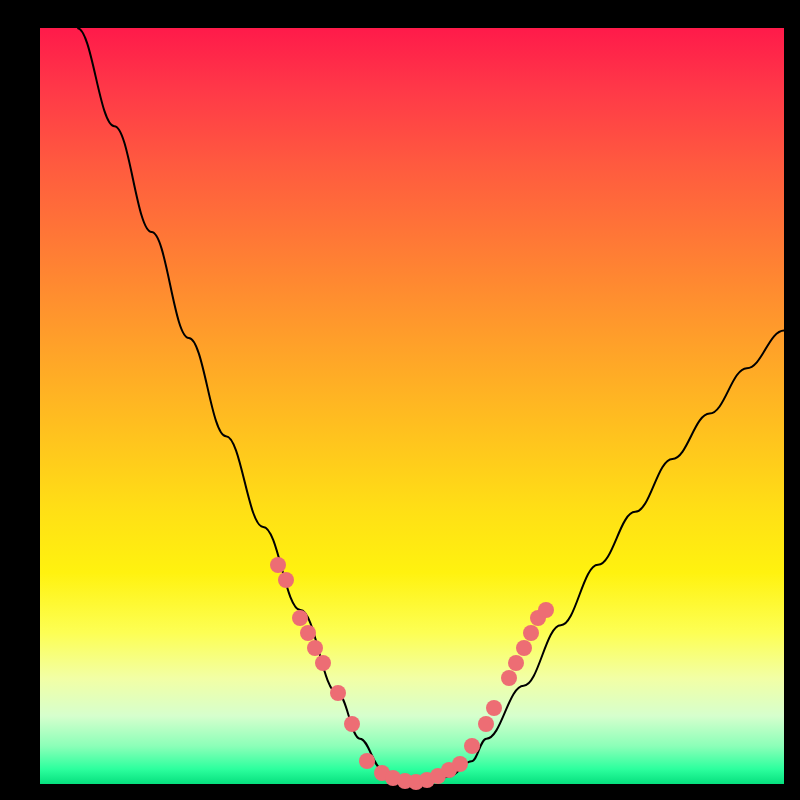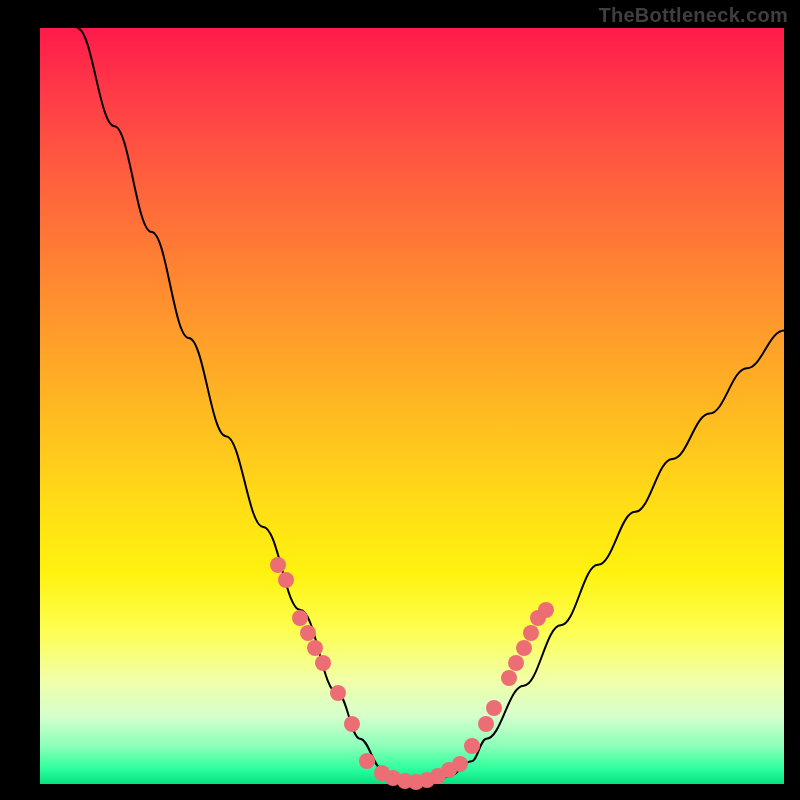--- a/index.html
+++ b/index.html
@@ -87,14 +87,13 @@
       <div class="dot" style="left: 486.4px; top: 723.52px;"></div>
       <div class="dot" style="left: 493.84px; top: 708.4px;"></div>
       <div class="dot" style="left: 508.72px; top: 678.16px;"></div>
       <div class="dot" style="left: 516.16px; top: 663.04px;"></div>
       <div class="dot" style="left: 523.6px; top: 647.92px;"></div>
       <div class="dot" style="left: 531.04px; top: 632.8px;"></div>
       <div class="dot" style="left: 538.48px; top: 617.68px;"></div>
       <div class="dot" style="left: 545.92px; top: 610.12px;"></div>
     </div>
 
-  <div class="watermark">TheBottleneck.com</div>
 </div>
 
 </body></html>

